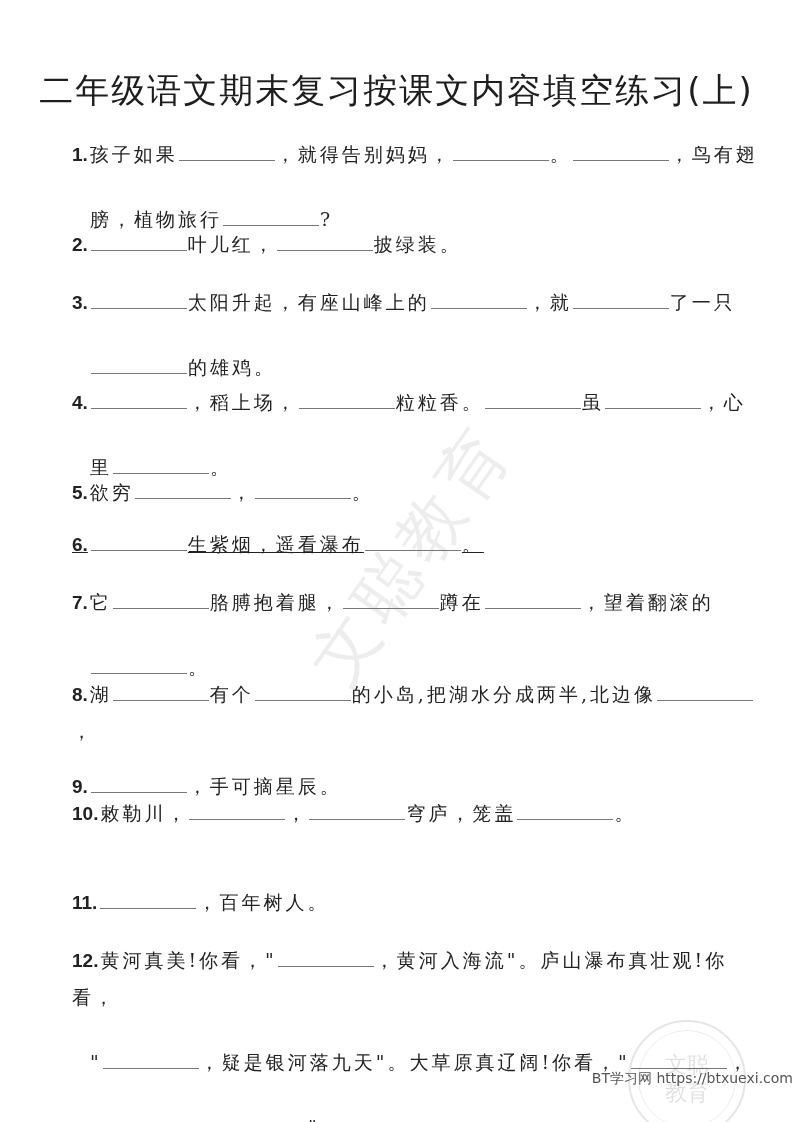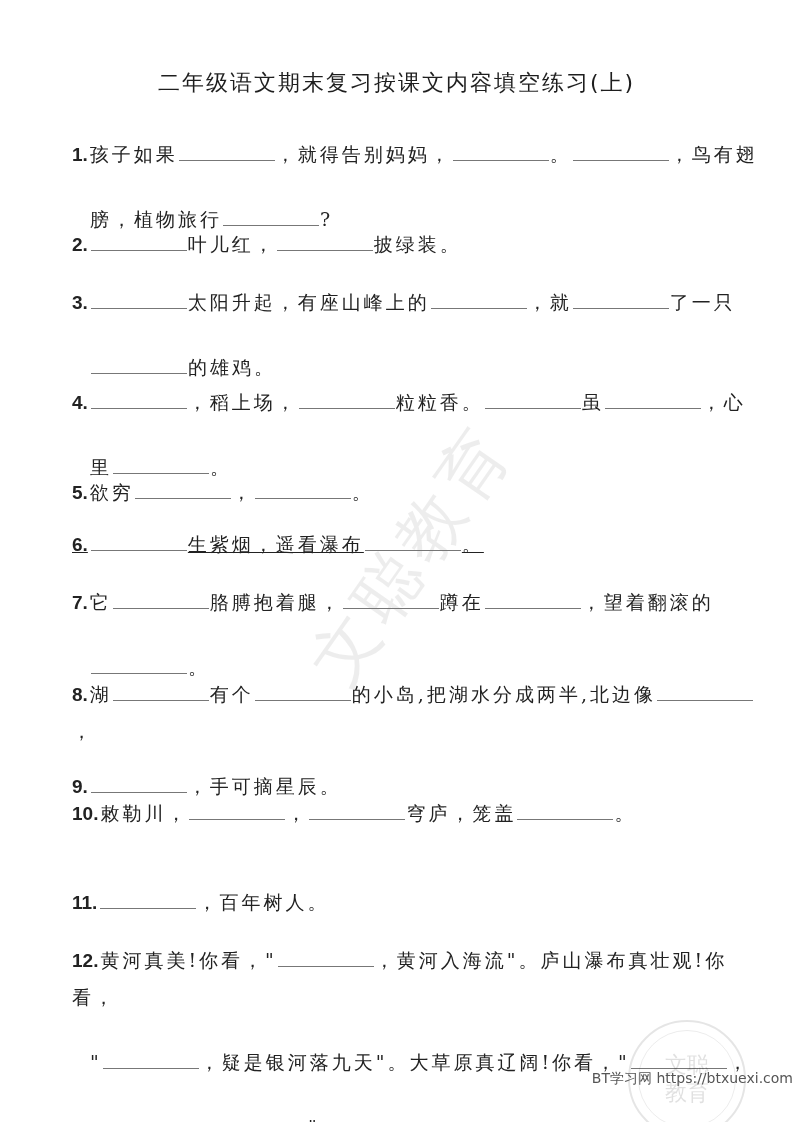--- a/index.html
+++ b/index.html
@@ -1,20 +1,20 @@
 <!DOCTYPE html>
 <html><head>
 <meta charset="utf-8">
 <style>
   html, body { margin: 0; padding: 0; background: #ffffff; }
   body { width: 793px; height: 1122px; position: relative; overflow: hidden;
          font-family: "DejaVu Serif", "Liberation Serif", serif; color: #222; }
   .title { position: absolute; left: 0; right: 0; top: 68px; text-align: center;
            font-family: "DejaVu Sans", "Liberation Sans", sans-serif;
-           font-size: 22px; letter-spacing: 2px; color: #1e1e1e; font-weight: normal; }
+           font-size: 34px; letter-spacing: 2px; color: #1e1e1e; font-weight: normal; }
   .questions { position: absolute; left: 72px; top: 0; width: 690px; }
   .q { position: absolute; left: 0; width: 690px; font-size: 19px; line-height: 37px; letter-spacing: 3px; }
   .num { font-family: "Liberation Sans", "DejaVu Sans", sans-serif; font-weight: bold; font-size: 19px; letter-spacing: 0; margin-right: 2px; }
   .line2 { display: block; padding-left: 18px; margin-top: 28px; }
   .blank { display: inline-block; width: 96px; border-bottom: 1px solid #777; height: 14px; margin: 0 1px; vertical-align: baseline; }
   .watermark { position: absolute; left: 290px; top: 440px; font-size: 66px; color: rgba(0,0,0,0.07);
                transform: rotate(-55deg); transform-origin: left top; white-space: nowrap; letter-spacing: 8px; top: 650px; }
   .seal { position: absolute; left: 628px; top: 1020px; width: 118px; height: 118px; border-radius: 50%;
           border: 2px solid rgba(0,0,0,0.10); box-sizing: border-box; display: flex; flex-direction: column;
           align-items: center; justify-content: center; color: rgba(0,0,0,0.12); font-size: 22px; line-height: 28px; }

